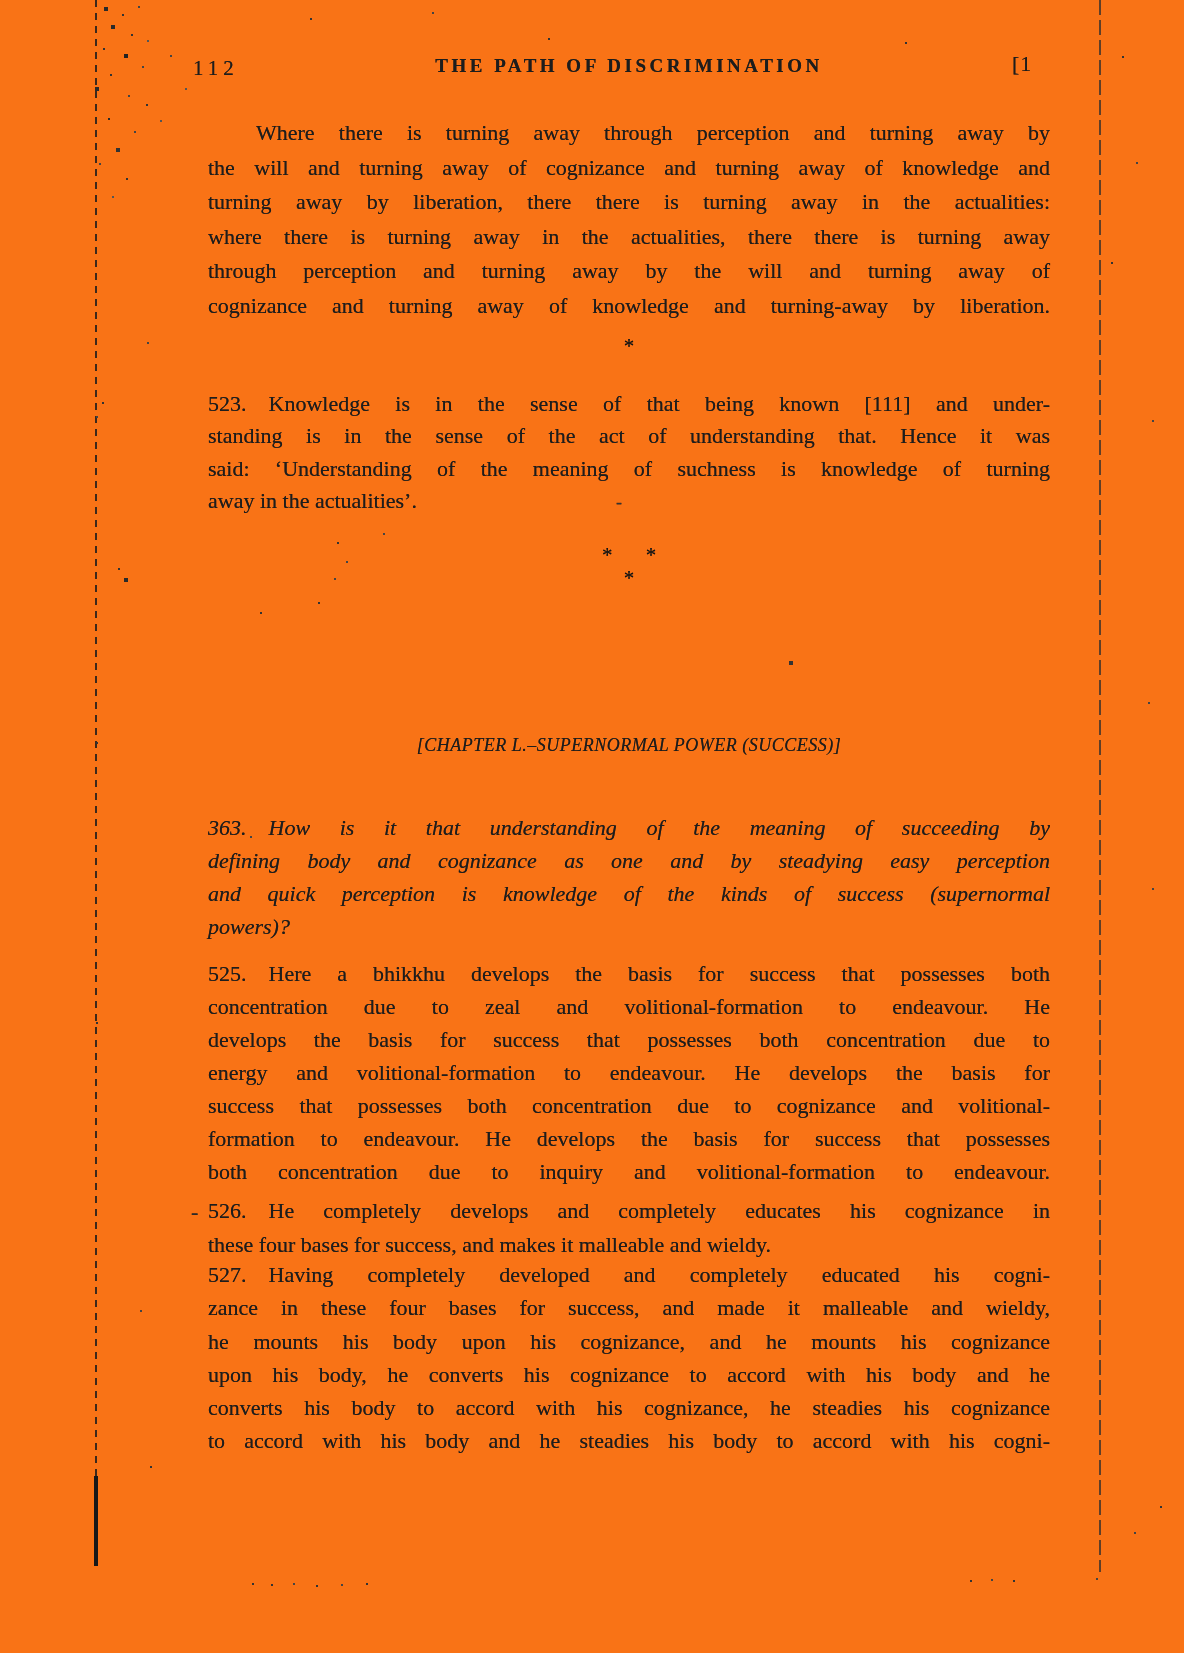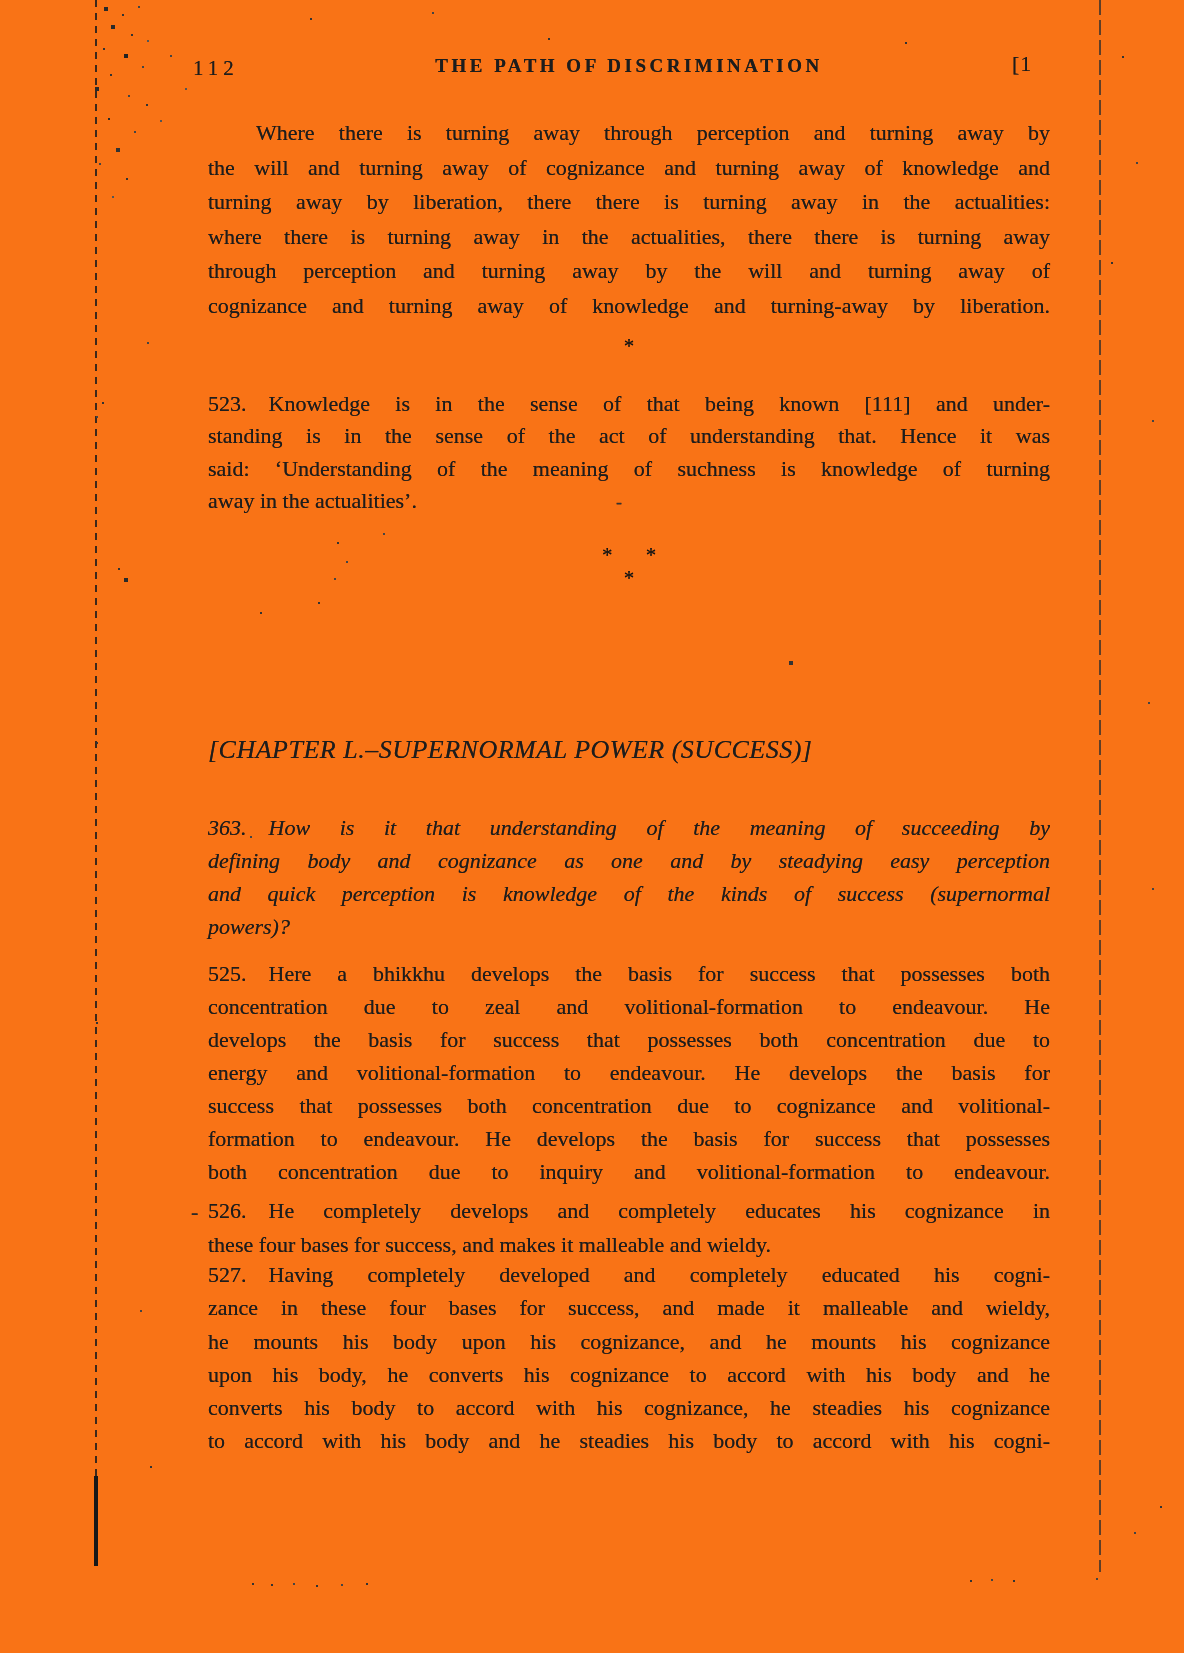--- a/index.html
+++ b/index.html
@@ -29,22 +29,22 @@
   #para-523{top:388px;line-height:32.3px;}
   #para-524{top:811px;line-height:33px;}
   #para-525{top:957px;line-height:33px;}
   #para-526{top:1194px;line-height:33.5px;}
   #para-527{top:1258px;line-height:33.3px;}
   
   .separator{position:absolute;left:208px;width:842px;text-align:center;font-size:21px;color:#141414;}
   #sep-1{top:334px;}
   #sep-2{top:543px;word-spacing:28px;}
   #sep-3{top:566px;}
-  .chapter-heading{position:absolute;left:208px;top:735px;width:842px;text-align:left;
-    font-style:italic;font-size:26px;letter-spacing:.5px;}
+  .chapter-heading{position:absolute;left:208px;top:735px;width:842px;text-align:center;
+    font-style:italic;font-size:18px;letter-spacing:.5px;}
   .margin-dash{position:absolute;left:191px;top:1195px;font-size:22px;line-height:33px;color:#2a2a2a;}
   .small-dash{position:absolute;left:616px;top:492px;font-size:18px;color:#333;}
   
   .rule{position:absolute;}
   .left-rule{left:95px;top:0;width:2px;height:1480px;
     background:repeating-linear-gradient(180deg,rgba(28,28,28,.85) 0 7px,rgba(28,28,28,0) 7px 13px);}
   .left-rule-bottom{left:94px;top:1476px;width:4px;height:90px;background:#181818;}
   .right-rule{left:1099px;top:0;width:2px;height:1572px;
     background:repeating-linear-gradient(180deg,rgba(45,45,45,.75) 0 15px,rgba(45,45,45,0) 15px 20px);}
   .speck{position:absolute;top:0;left:0;width:2px;height:2px;background:transparent;}

